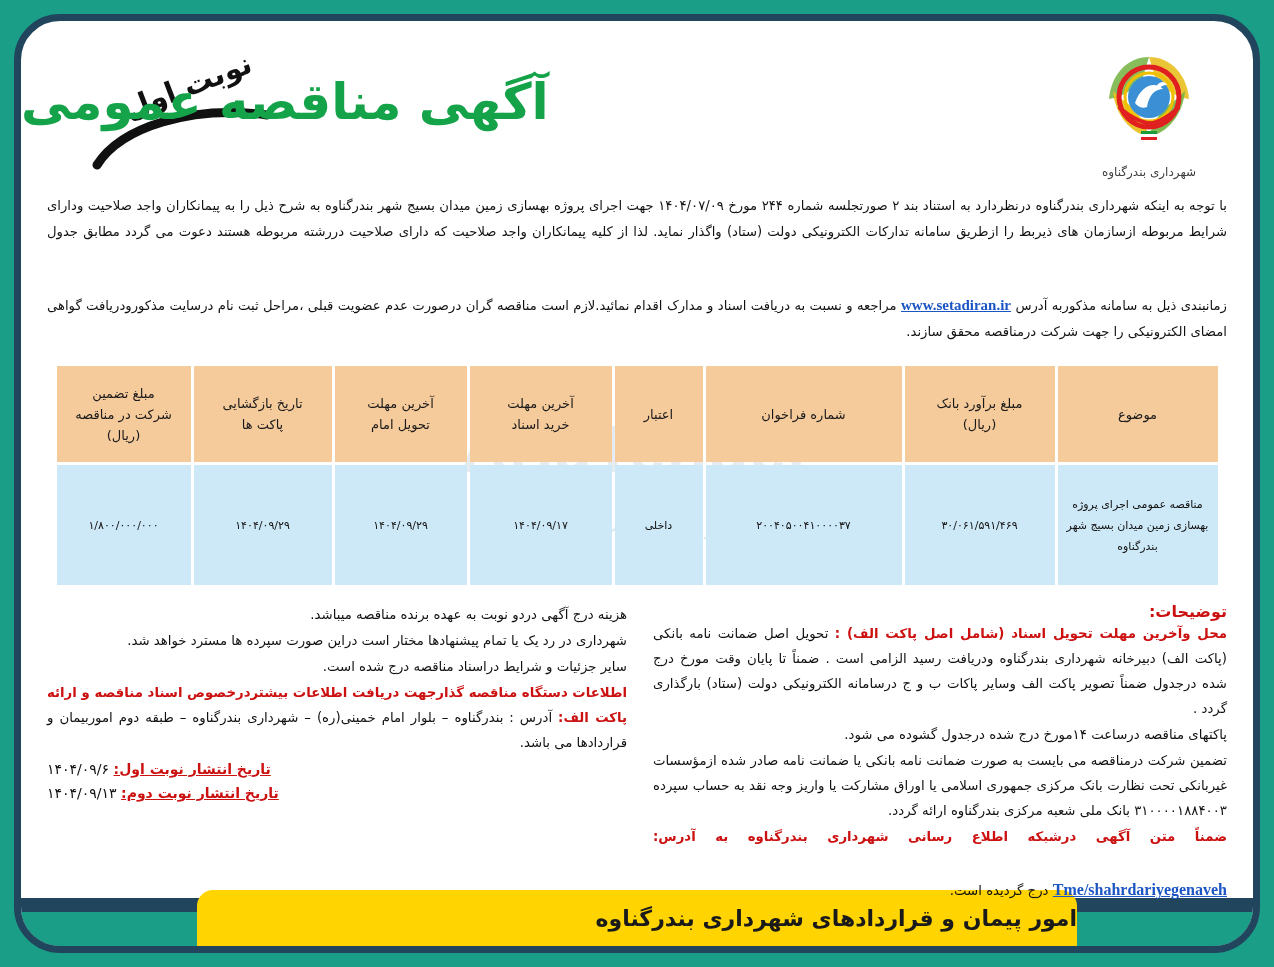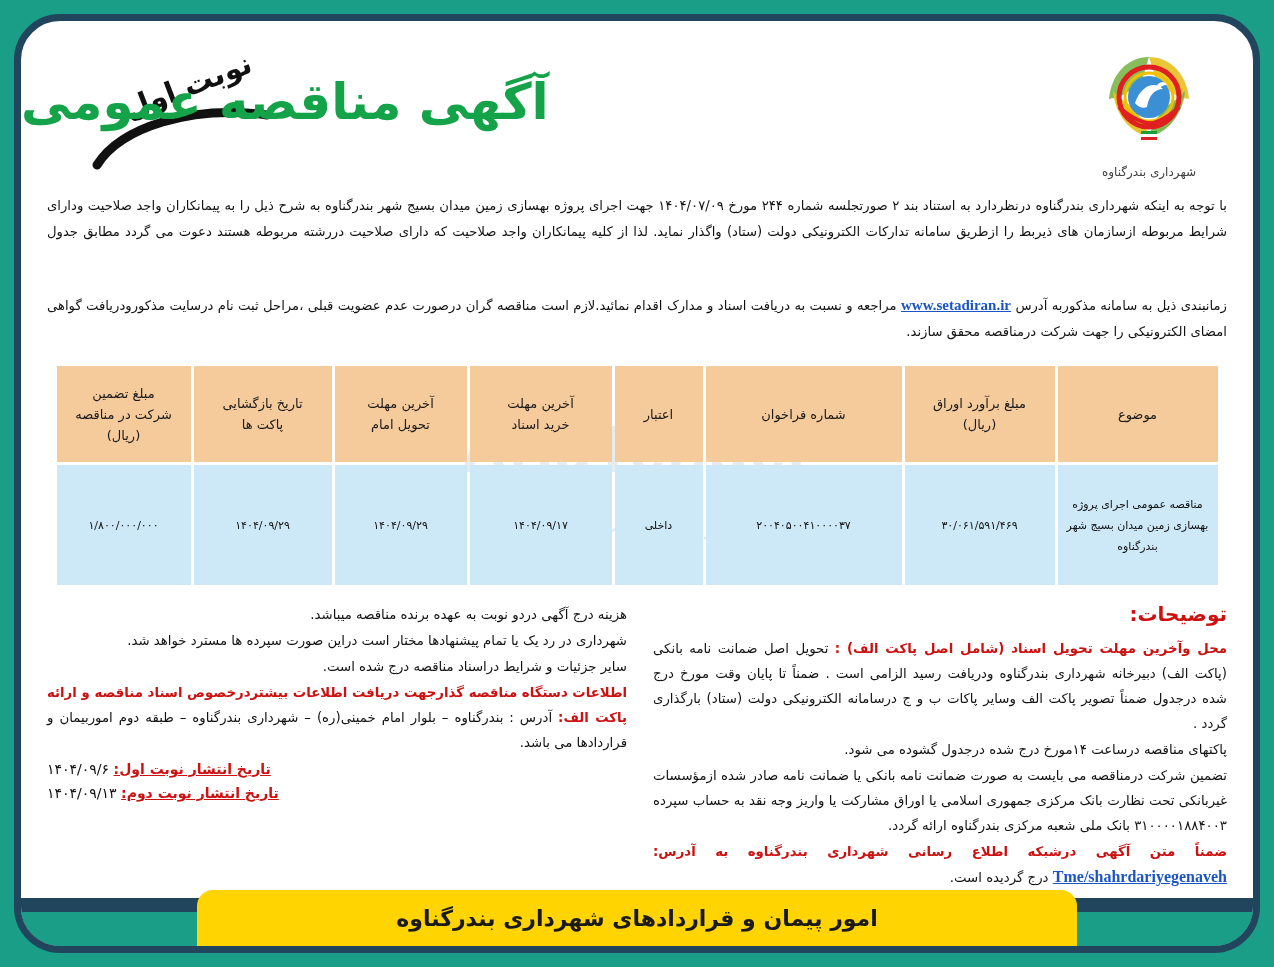--- a/index.html
+++ b/index.html
@@ -130,38 +130,39 @@
   .notes-left{
     width:50%;
     box-sizing:border-box;
     padding-right:10px;
     text-align:justify;
     direction:rtl;
   }
   .head-red{
     color:#cc1111;
     font-weight:bold;
-    font-size:20px;
-    margin-bottom:10px;
+    font-size:16px;
+    margin-bottom:0;
   }
   .p{
     font-size:13.3px;
     line-height:25px;
     color:#111;
     margin:0 0 1px 0;
   }
   .red-b{color:#cc1111;font-weight:bold;}
   .tme{
     color:#1b55c4;
     font-weight:bold;
     text-decoration:underline;
     font-family:"Liberation Serif",serif;
     font-size:16px;
     direction:ltr;
     display:inline-block;
+    margin-top:28px;
   }
   .dates{margin-top:2px;text-align:left;}
   .dates .line{
     font-size:14px;
     line-height:24px;
     color:#111;
     direction:rtl;
     text-align:left;
   }
   .dates .lbl{color:#cc1111;font-weight:bold;text-decoration:underline;}
@@ -184,21 +185,21 @@
     background:#1a9e88;
   }
   .footer-yellow{
     position:absolute;
     left:50%;
     transform:translateX(-50%);
     bottom:0;
     width:880px;height:56px;
     background:#ffd400;
     border-radius:16px 16px 0 0;
-    display:flex;align-items:center;justify-content:center;
+    display:flex;align-items:center;justify-content:flex-start;
   }
   .footer-yellow span{
     font-size:22px;
     font-weight:bold;
     color:#1a1a1a;
   }
   
   .wm{
     position:absolute;
     left:0;right:0;top:390px;
@@ -283,21 +284,21 @@
       <col style="width:132px">
       <col style="width:138px">
       <col style="width:134px">
     </colgroup>
     <thead>
       <tr>
         <th>
           <div>موضوع</div>
         </th>
         <th>
-          <div>مبلغ برآورد اوراق</div>
+          <div>مبلغ برآورد بانک</div>
           <div>(ریال)</div>
         </th>
         <th>
           <div>شماره فراخوان</div>
         </th>
         <th>
           <div>اعتبار</div>
         </th>
         <th>
           <div>آخرین مهلت</div>

